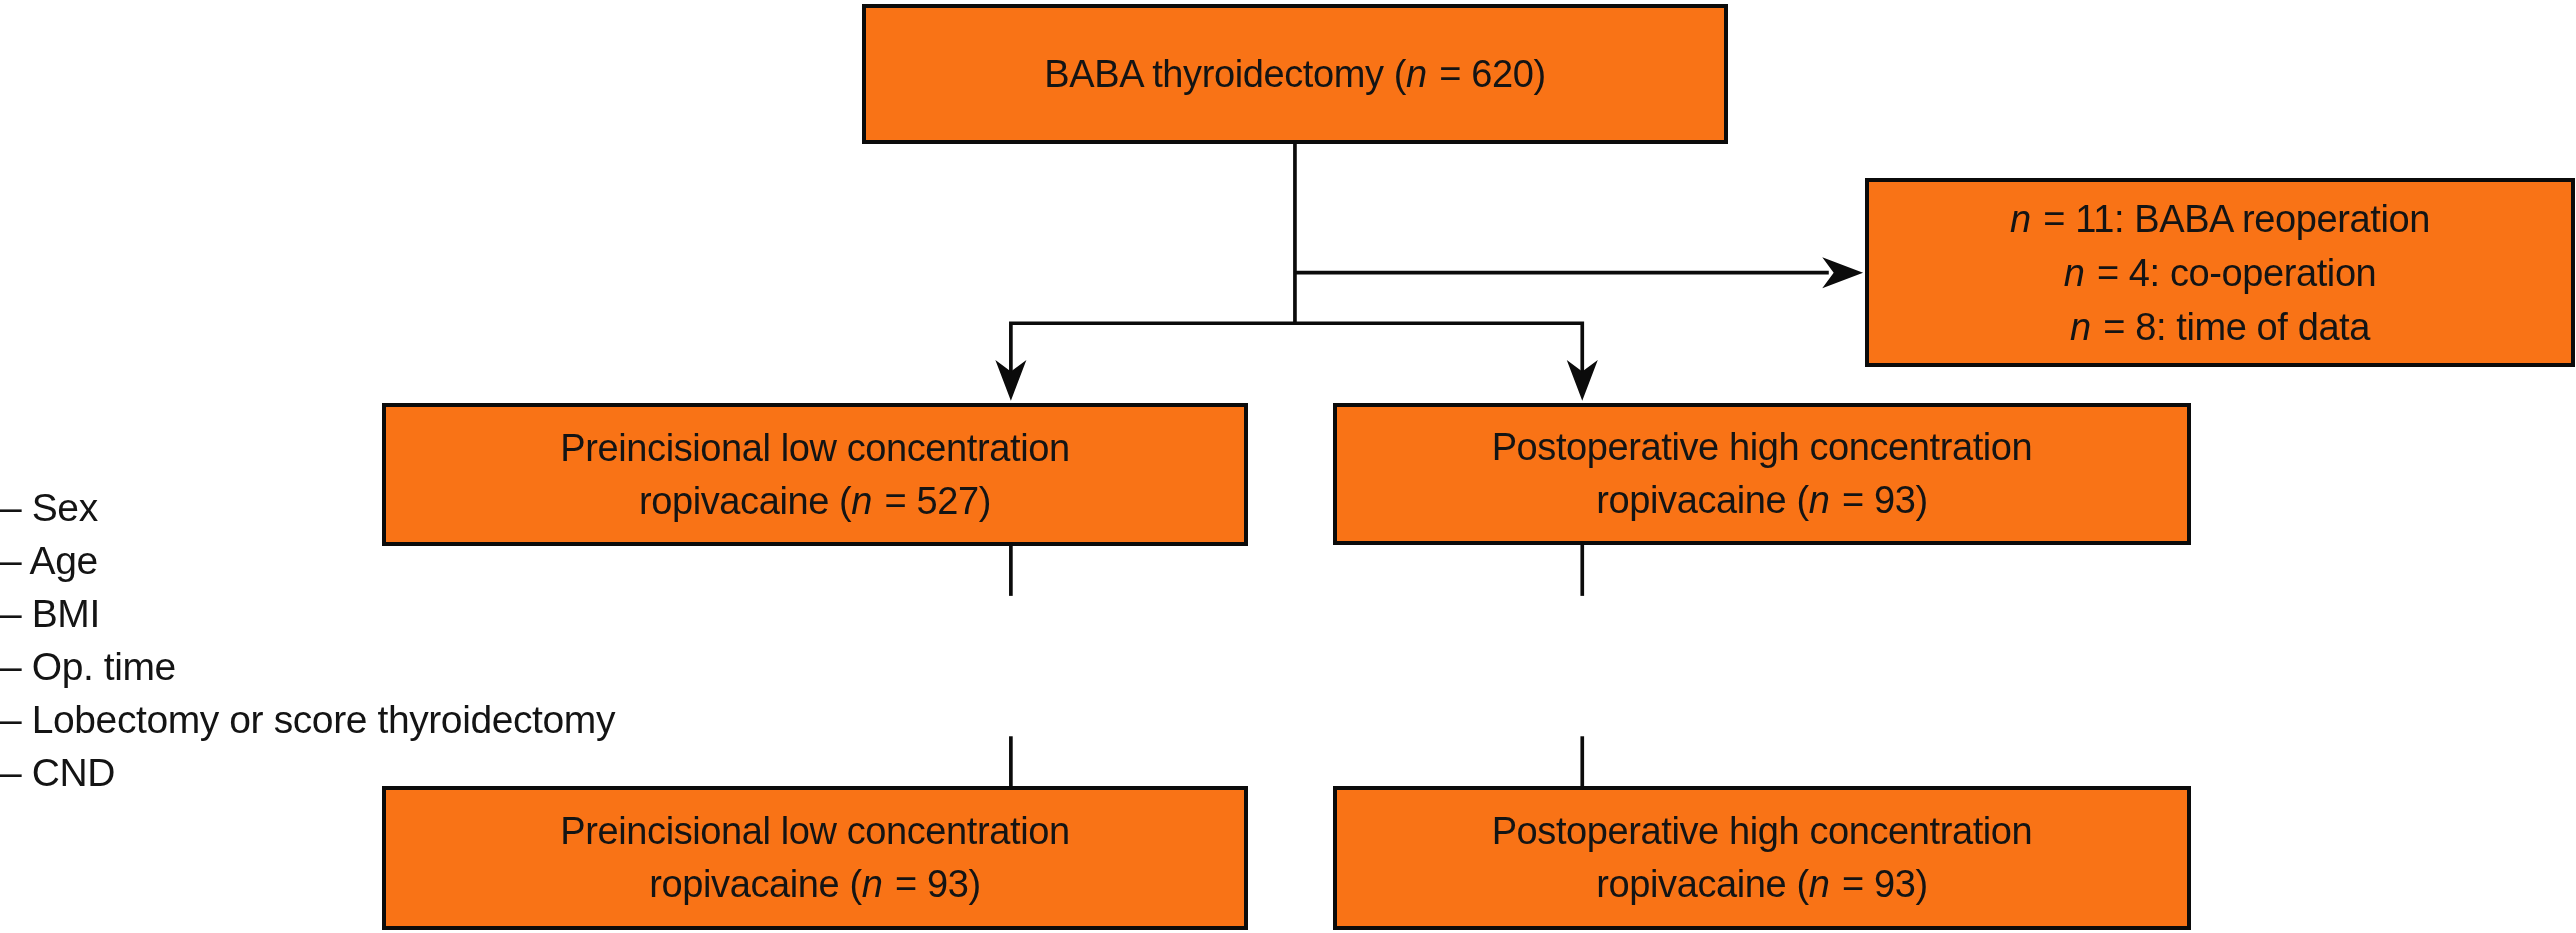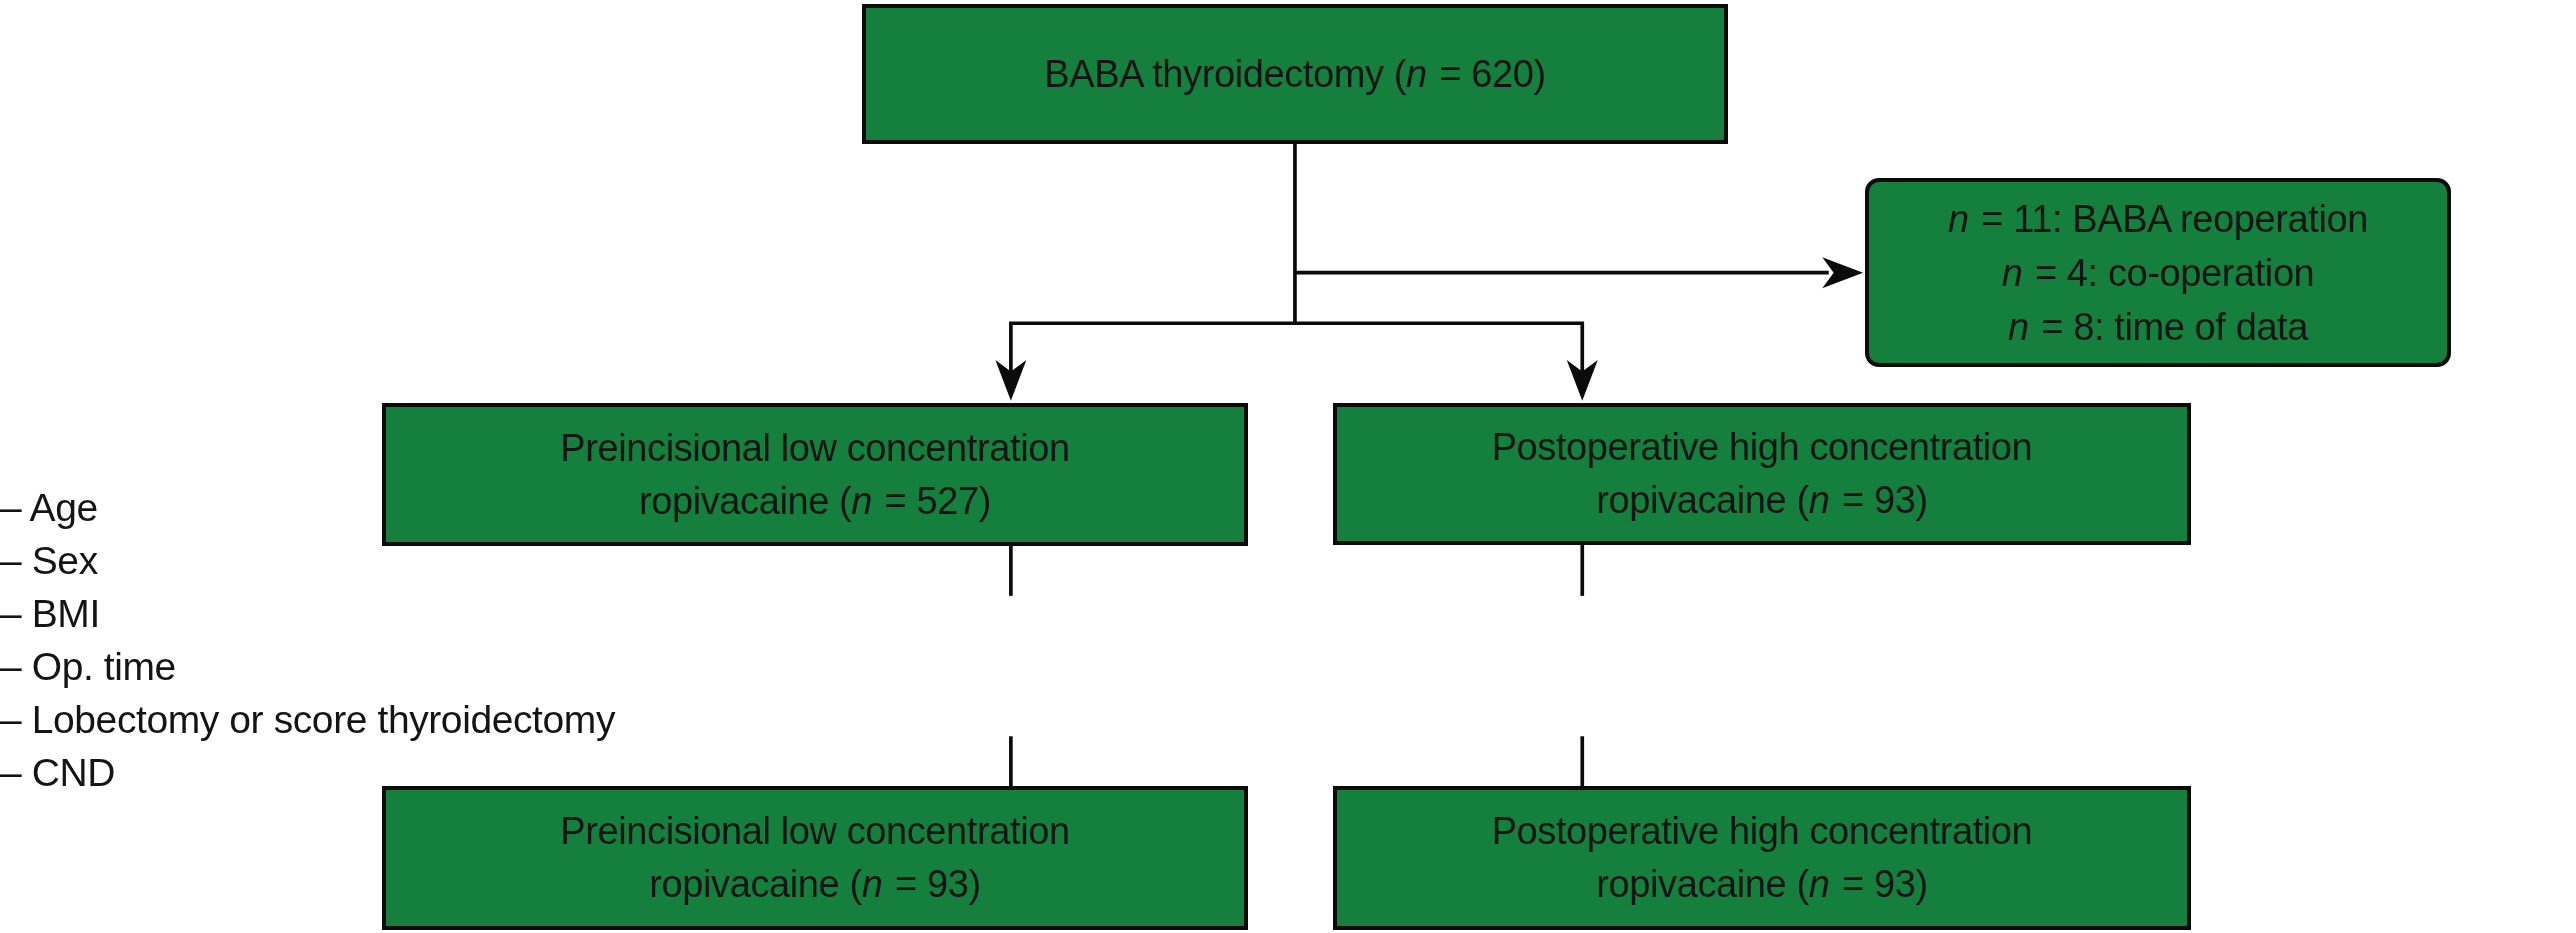--- a/index.html
+++ b/index.html
@@ -13,38 +13,38 @@
     height: 933px;
     background: #ffffff;
     font-family: "Liberation Sans", "DejaVu Sans", sans-serif;
     color: #141414;
     overflow: hidden;
   }
   .fc-box {
     position: absolute;
     box-sizing: border-box;
     border: 4.1px solid #0b0b0b;
-    background: #15803d;
+    background: #f97316;
     display: flex;
     flex-direction: column;
     justify-content: center;
     align-items: center;
     text-align: center;
     font-size: 38px;
     line-height: 53px;
     letter-spacing: -0.4px;
     z-index: 2;
   }
   .fc-box .box-line { white-space: pre; }
   .fc-box .it {
     font-style: italic;
     padding-right: 2.4px;
   }
   #top-box        { left: 862px; top: 4.1px;   width: 866px; height: 140px; }
-  #excl-box       { left: 1865px; top: 178px; width: 586px;  height: 189px; line-height: 54px; border-radius: 14px; }
+  #excl-box       { left: 1865px; top: 178px; width: 710px;  height: 189px; line-height: 54px; }
   #mid-left-box   { left: 382px;  top: 403px; width: 866px; height: 143px; }
   #mid-right-box  { left: 1333px; top: 403px; width: 858px; height: 142px; }
   #matching-box   { left: 855px; top: 594px; width: 866px; height: 145px; }
   #bottom-left-box  { left: 382px;  top: 786px; width: 866px; height: 144px; }
   #bottom-right-box { left: 1333px; top: 786px; width: 858px; height: 144px; }
 
   #covariate-list {
     position: absolute;
     left: 0px;
     top: 481px;
@@ -92,21 +92,21 @@
     <path class="head" d="M1238 491 L1219 441 L1238 455 L1257 441 Z"></path>
     <path class="head" d="M1938 491 L1919 441 L1938 455 L1957 441 Z"></path>
 
     <path d="M1238 665 V 730"></path>
     <path d="M1938 665 V 730"></path>
 
     <path d="M1238 902 V 966"></path>
     <path d="M1938 902 V 966"></path>
   </svg>
 
-  <div id="covariate-list"><div class="cov-item">– Age</div><div class="cov-item">– Sex</div><div class="cov-item">– BMI</div><div class="cov-item">– Op. time</div><div class="cov-item">– Lobectomy or score thyroidectomy</div><div class="cov-item">– CND</div></div>
+  <div id="covariate-list"><div class="cov-item">– Sex</div><div class="cov-item">– Age</div><div class="cov-item">– BMI</div><div class="cov-item">– Op. time</div><div class="cov-item">– Lobectomy or score thyroidectomy</div><div class="cov-item">– CND</div></div>
 
   <div id="top-box" class="fc-box">
       <div class="box-line"><span>BABA thyroidectomy (</span><span class="it">n</span><span> = 620)</span></div>
     </div>
 
   <div id="excl-box" class="fc-box">
       <div class="box-line"><span class="it">n</span><span> = 11: BABA reoperation</span></div>
       <div class="box-line"><span class="it">n</span><span> = 4: co-operation</span></div>
       <div class="box-line"><span class="it">n</span><span> = 8: time of data</span></div>
     </div>

